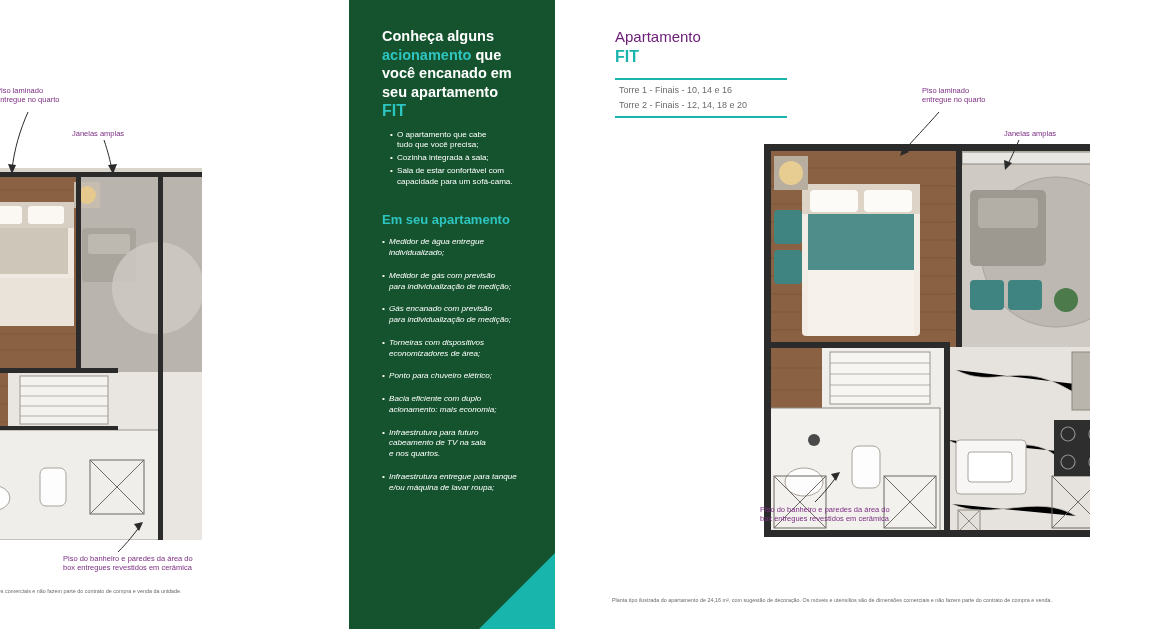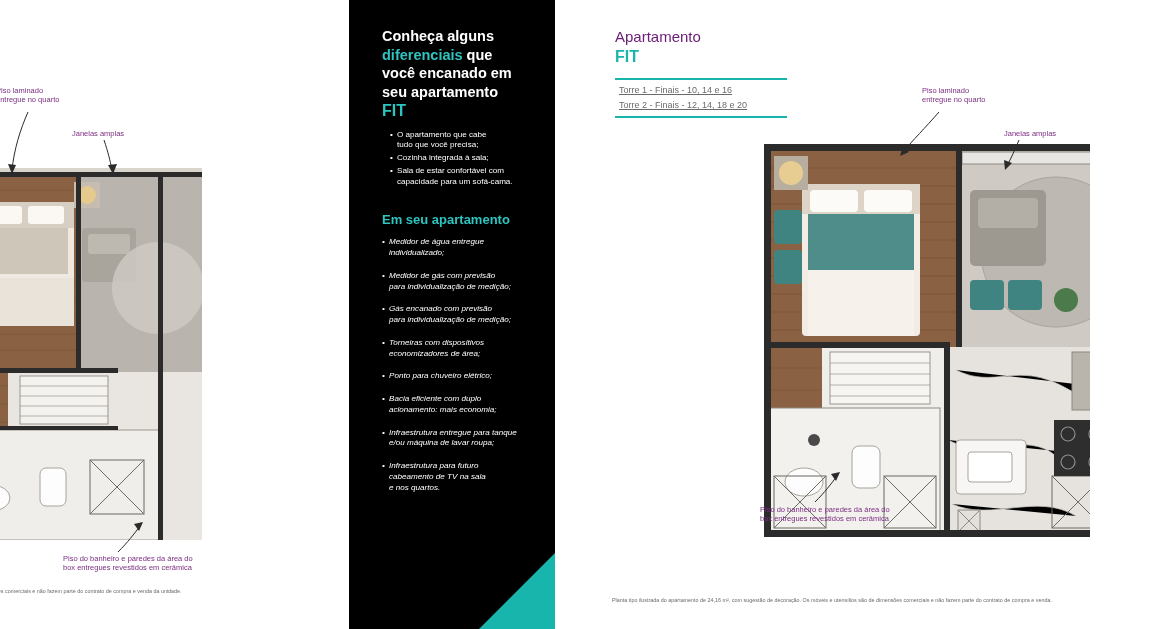--- a/index.html
+++ b/index.html
@@ -20,21 +20,21 @@
   .lp-annot.a1 { left:-4px; top:86px; text-align:left; }
   .lp-annot.a2 { left:72px; top:129px; }
   .lp-annot.a3 { left:63px; top:554px; text-align:left; }
 
   .lp-foot { position:absolute; left:-30px; bottom:35px; font-size:5.4px; color:#6b6b6b; white-space:nowrap; }
 
   
   .fp-left { position:absolute; left:-38px; top:168px; width:240px; height:372px; }
 
   
-  .center-panel { position:absolute; left:349px; top:0; width:206px; height:629px; background:#000000; overflow:hidden; }
+  .center-panel { position:absolute; left:349px; top:0; width:206px; height:629px; background:#14532d; overflow:hidden; }
   .teal-corner { position:absolute; right:0; bottom:0; width:0; height:0;
     border-left:76px solid transparent; border-bottom:76px solid #18b5ad; }
 
   .cp-inner { position:absolute; left:33px; top:27px; width:182px; }
   .cp-h1 { font-size:14.5px; font-weight:bold; color:#ffffff; line-height:1.28; margin:0 0 6px 0; }
   .cp-h1 .teal { color:#2ec4c0; }
   .cp-h1 .fit { color:#2ec4c0; font-size:16px; display:block; }
   .cp-list { list-style:none; margin:8px; padding:0; }
   .cp-list li { font-size:8.1px; color:#ffffff; line-height:1.33; margin-bottom:2px; padding-left:7px; position:relative; }
   .cp-list li:before { content:"•"; position:absolute; left:0; top:0; color:#ffffff; }
@@ -44,21 +44,21 @@
   .cp-list2 li { font-size:8.1px; color:#ffffff; line-height:1.33; margin-bottom:12px; padding-left:7px; position:relative;font-style:italic; }
   .cp-list2 li:before { content:"•"; position:absolute; left:0; top:0; color:#ffffff; }
 
   
   .right-panel { position:absolute; left:583px; top:0; width:507px; height:629px; background:#fff; overflow:hidden; }
   .rp-title { position:absolute; left:32px; top:28px; font-size:15px; color:#6d2077; line-height:1.25; }
   .rp-title .fit { display:block; color:#18b5ad; font-weight:bold; font-size:16px; }
 
   .rp-lines { position:absolute; left:32px; top:78px; width:172px; }
   .rp-rule-top { border-top:2.5px solid #18b5ad; width:172px; }
-  .rp-line { font-size:9px; color:#6b6b6b; padding:5px 0 0 4px;text-decoration:underline; }
+  .rp-line { font-size:9px; color:#6b6b6b; padding:5px 0 0 4px; }
   .rp-rule-bot { border-top:2.5px solid #18b5ad; width:172px; margin-top:6px; }
 
   .rp-annot { position:absolute; font-size:7.5px; color:#7b2d82; line-height:1.25; }
   .rp-annot.r1 { left:922px; top:86px; }
   .rp-annot.r2 { left:1004px; top:129px; }
   .rp-annot.r3 { left:760px; top:505px; }
 
   .rp-foot { position:absolute; left:612px; bottom:26px; font-size:5.4px; color:#6b6b6b; white-space:nowrap; }
 
   .fp-right { position:absolute; left:756px; top:140px; width:380px; height:405px; }
@@ -169,21 +169,21 @@
       <polygon points="143,522 134,524 139,531" fill="#2b2b2b"></polygon>
     </svg>
 
     <div class="lp-foot">de dimensões comerciais e não fazem parte do contrato de compra e venda da unidade.</div>
   </div>
 
   <div class="center-panel">
     <div class="cp-inner">
       <h1 class="cp-h1">
         <span>Conheça alguns</span><br>
-        <span class="teal">diferenciais</span><span> que</span><br>
+        <span class="teal">acionamento</span><span> que</span><br>
         <span>você encanado em</span><br>
         <span>seu apartamento</span>
         <span class="fit">FIT</span>
       </h1>
 
       <ul class="cp-list">
         <li><span style="white-space:pre-line">O apartamento que cabe
 tudo que você precisa;</span></li>
         <li><span style="white-space:pre-line">Cozinha integrada à sala;</span></li>
         <li><span style="white-space:pre-line">Sala de estar confortável com
@@ -197,25 +197,25 @@
 individualizado;</span></li>
         <li><span style="white-space:pre-line">Medidor de gás com previsão
 para individualização de medição;</span></li>
         <li><span style="white-space:pre-line">Gás encanado com previsão
 para individualização de medição;</span></li>
         <li><span style="white-space:pre-line">Torneiras com dispositivos
 economizadores de área;</span></li>
         <li><span style="white-space:pre-line">Ponto para chuveiro elétrico;</span></li>
         <li><span style="white-space:pre-line">Bacia eficiente com duplo
 acionamento: mais economia;</span></li>
-        <li><span style="white-space:pre-line">Infraestrutura entregue para tanque
-e/ou máquina de lavar roupa;</span></li>
         <li><span style="white-space:pre-line">Infraestrutura para futuro
 cabeamento de TV na sala
 e nos quartos.</span></li>
+        <li><span style="white-space:pre-line">Infraestrutura entregue para tanque
+e/ou máquina de lavar roupa;</span></li>
       </ul>
     </div>
     <div class="teal-corner"></div>
   </div>
 
   <div class="right-panel">
     <div class="rp-title">
       <span>Apartamento</span>
       <span class="fit">FIT</span>
     </div>

